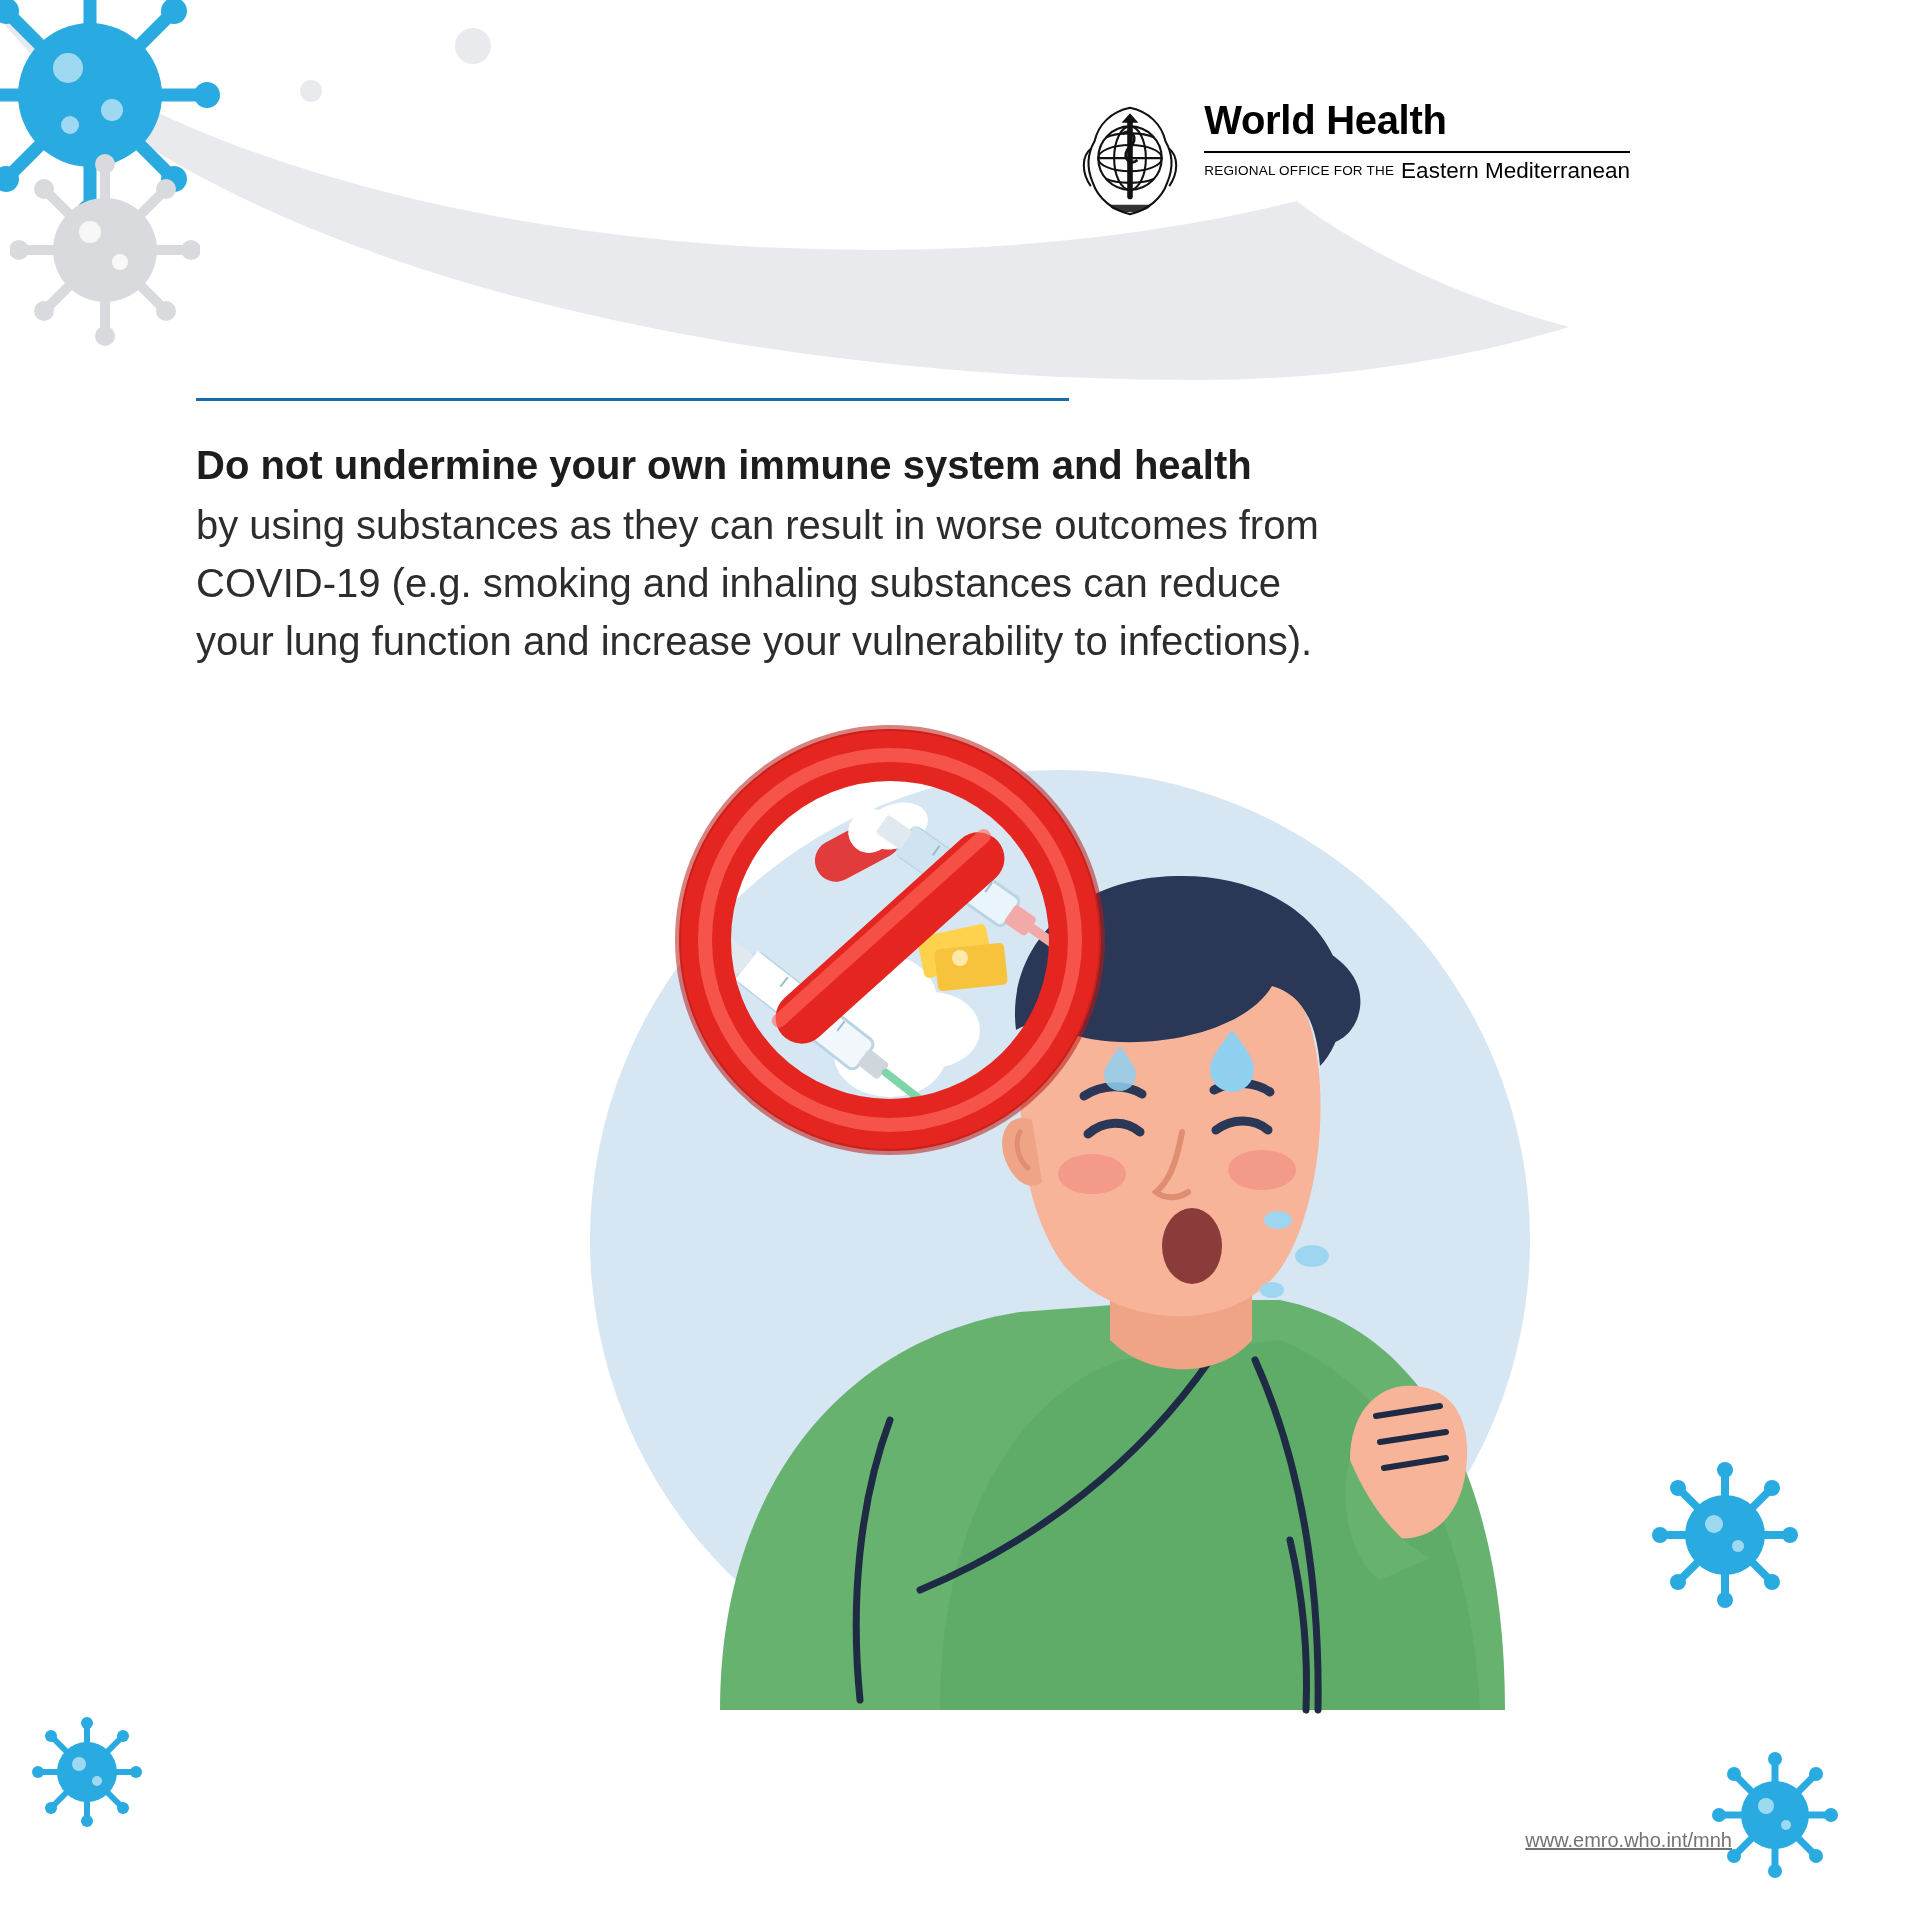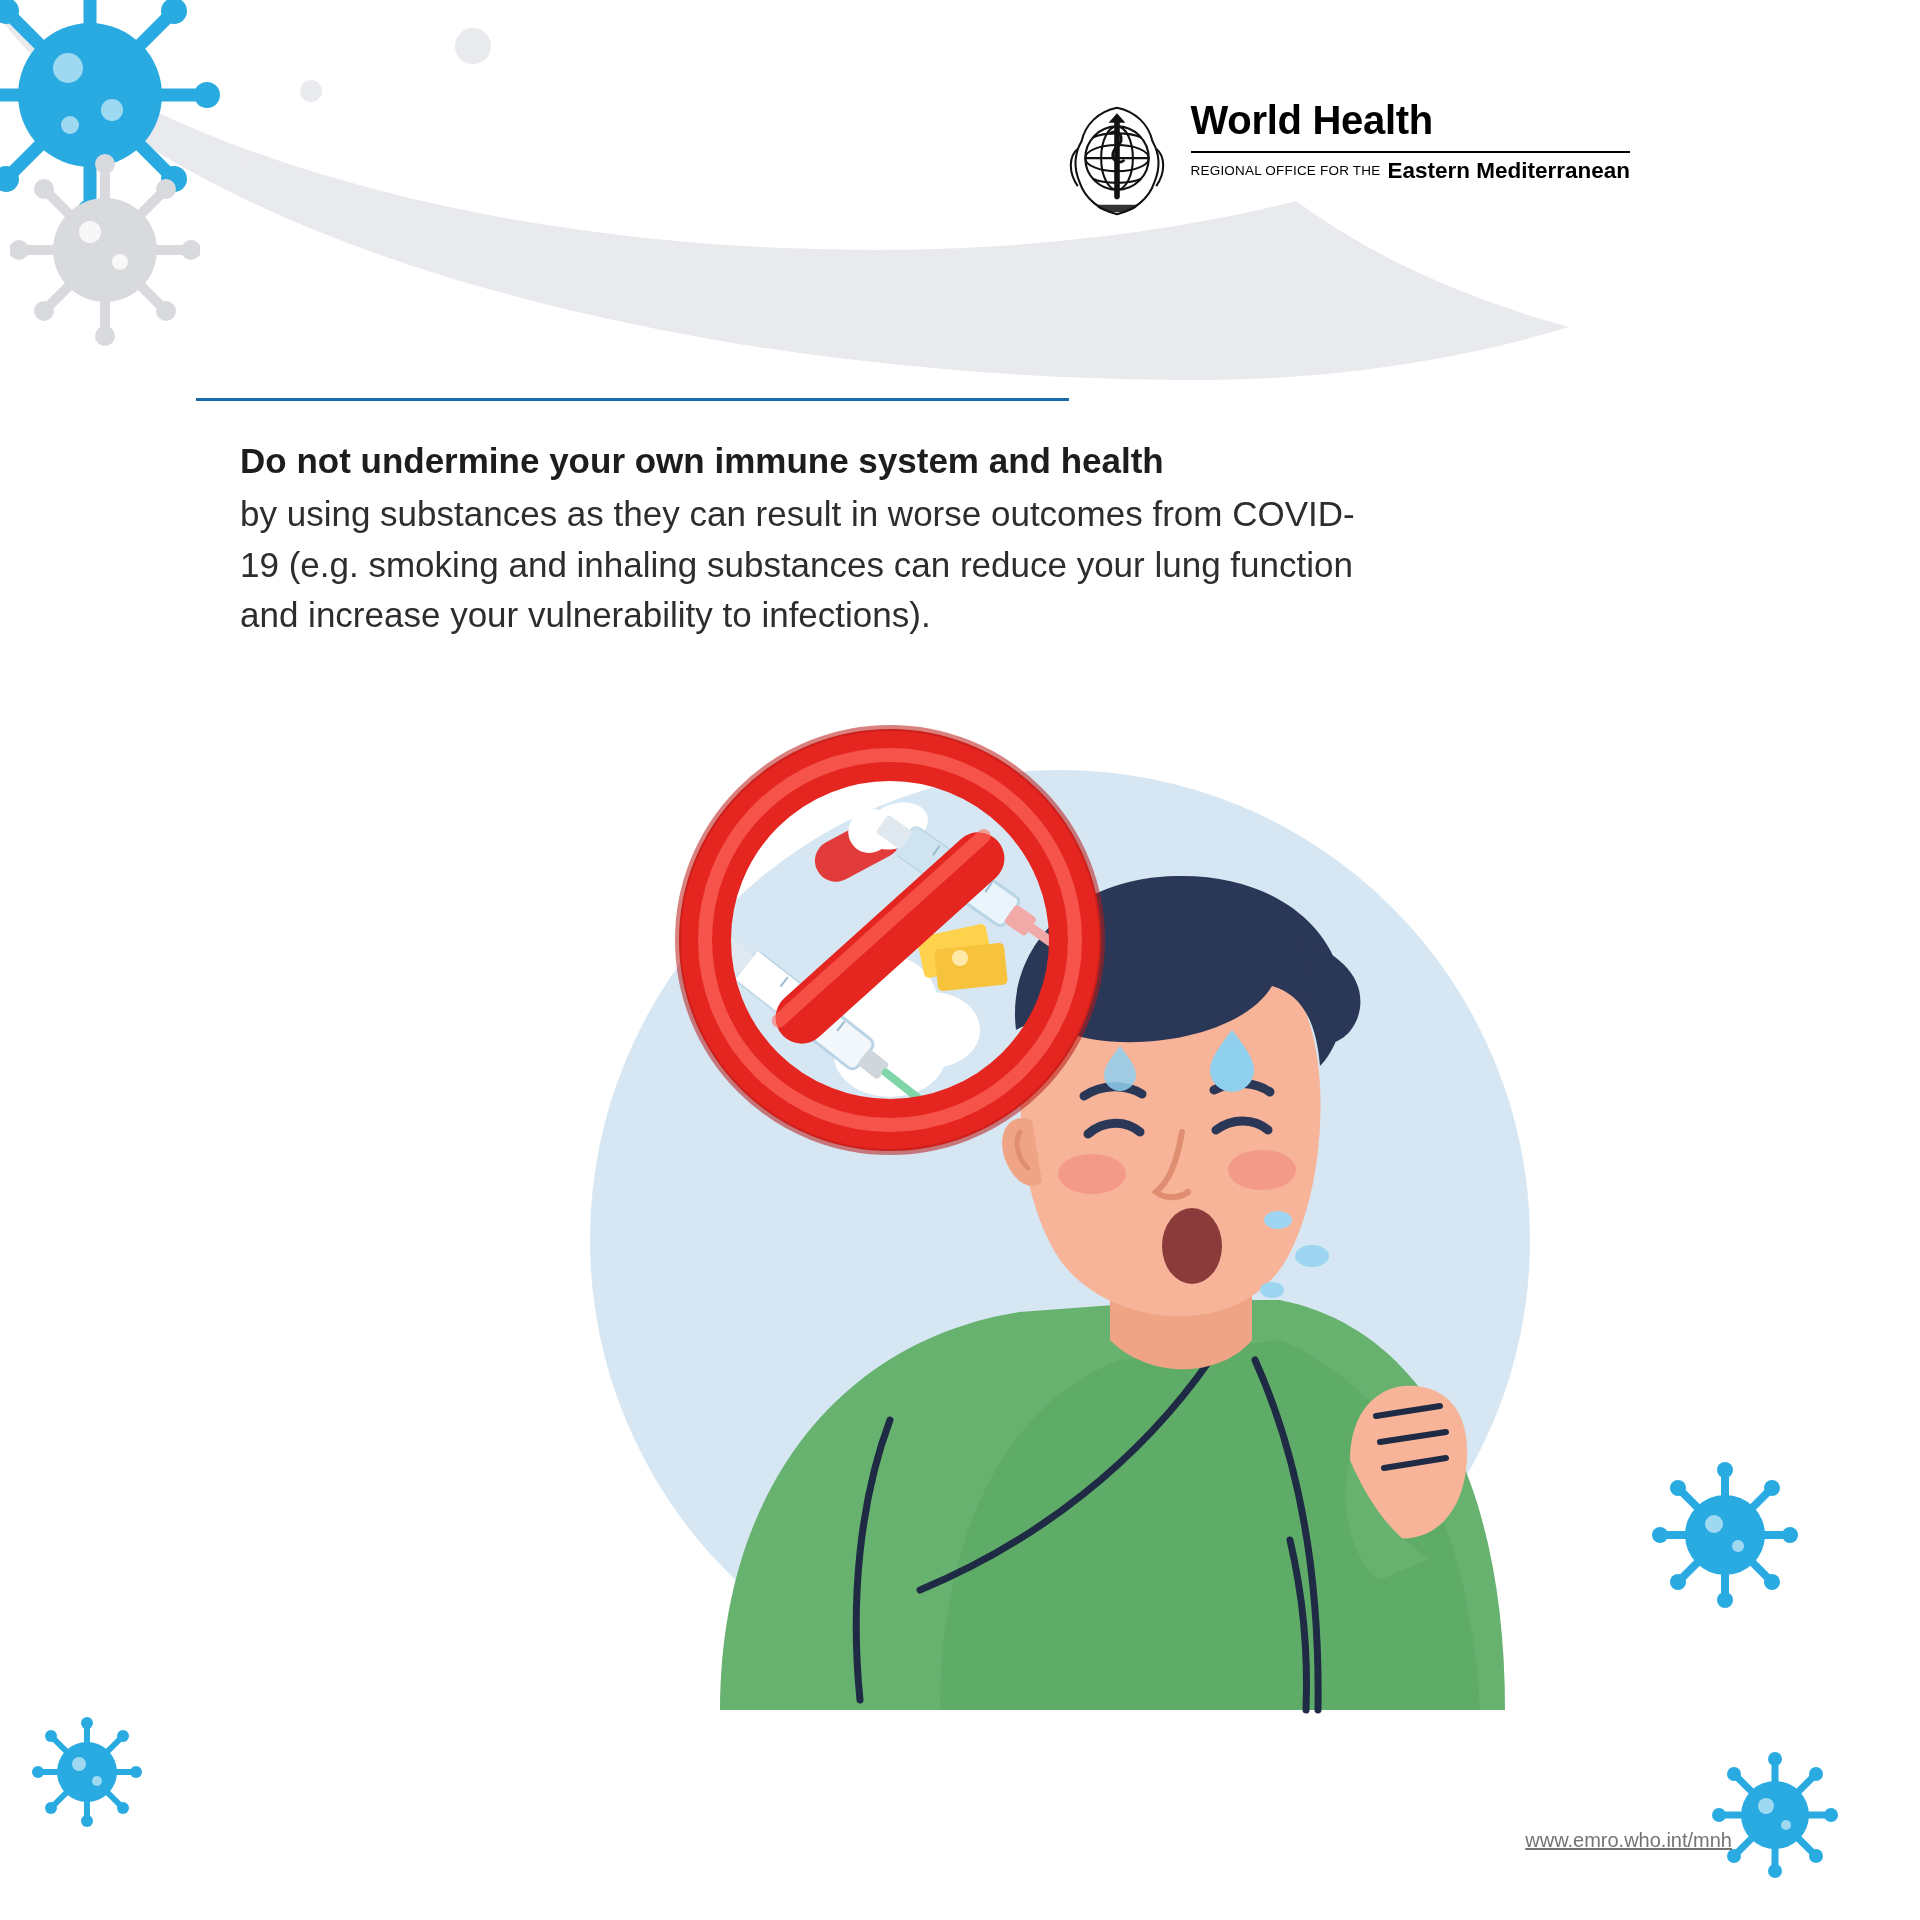--- a/index.html
+++ b/index.html
@@ -113,21 +113,21 @@
     align-items: center;
     gap: 7px;
     white-space: nowrap;
   }
   .who-regional .small {
     font-size: 13.5px;
     letter-spacing: 0.2px;
   }
   .who-regional .big {
     font-size: 22.5px;
-    font-weight: bold;
+    font-weight: normal;
   }
 
   
   .headline {
     position: absolute;
     top: 320px;
     left: 196px;
     font-size: 50px;
     font-weight: bold;
     white-space: nowrap;
@@ -144,23 +144,22 @@
     background: #1a6ca8;
   }
 
   
   .body-copy {
     position: absolute;
     top: 436px;
     left: 196px;
     width: 1130px;
     color: #2d2d2d;
-    font-size: 35px;
+    font-size: 40px;
     line-height: 1.45;
-    margin-left: 44px;
   }
   .body-copy .lead {
     font-weight: bold;
     color: #1d1d1d;
     display: block;
     margin-bottom: 2px;
   }
 
   
   .illustration {

